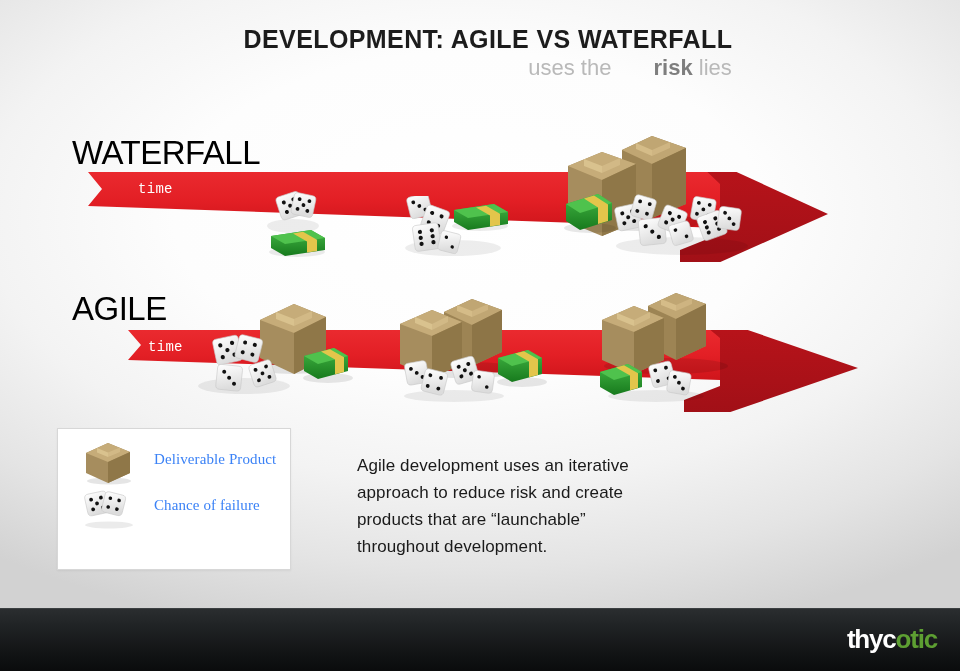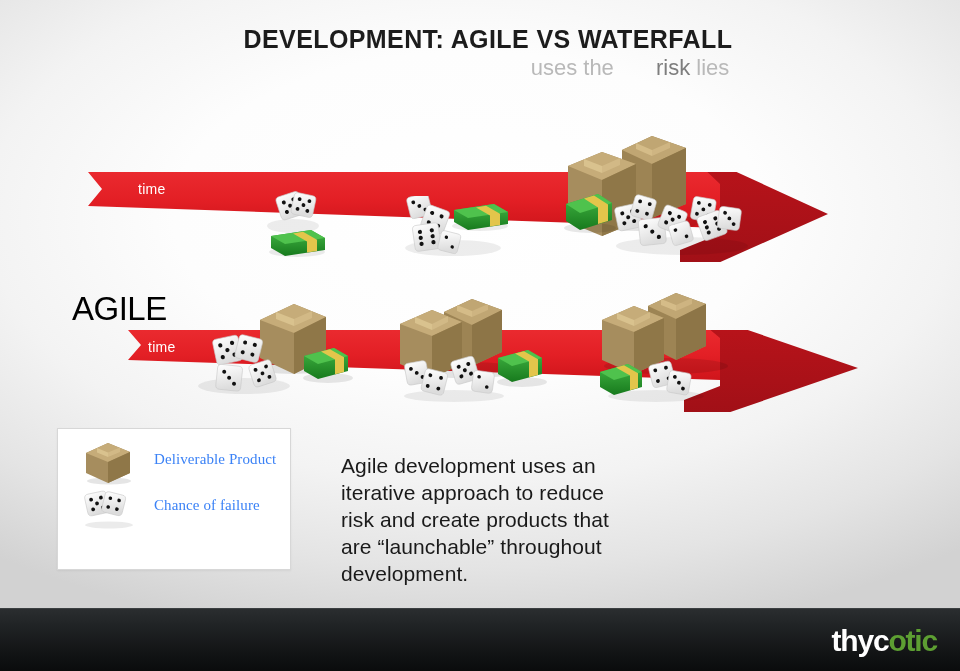--- a/index.html
+++ b/index.html
@@ -18,35 +18,36 @@
   #title-block{position:absolute;left:0;top:26px;width:960px;text-align:center;}
   #main-title{
     font-size:25px;font-weight:bold;letter-spacing:.4px;color:#1c1c1c;
     margin:0 0 4px 0;line-height:1.05;
     padding-left:16px;
   }
   #subtitle{
     font-size:22px;color:#b9b9b9;margin:0;line-height:1.1;
     padding-left:300px;
   }
-  #subtitle .risk{font-weight:normal;color:#7e7e7e;margin-left:36px;}
+  #subtitle .risk{font-weight:bold;color:#7e7e7e;margin-left:36px;}
 
   
   .section-head{
     position:absolute;font-size:33px;font-weight:300;color:#000;
     letter-spacing:-.5px;line-height:1;
   }
   #waterfall-head{left:72px;top:136px;}
   #agile-head{left:72px;top:292px;}
 
   
   .arrow-row{position:absolute;}
   .time-label{
     position:absolute;color:#ffffff;font-size:14px;font-weight:500;
     letter-spacing:.3px;
+    font-family:Liberation Mono, monospace;
   }
 
   
   #wf-arrow{left:88px;top:172px;width:740px;height:90px;}
   #ag-arrow{left:128px;top:330px;width:730px;height:82px;}
 
   
   .obj{position:absolute;}
 
   
@@ -60,48 +61,49 @@
   }
   .legend-icon{position:absolute;left:18px;top:0;width:66px;height:46px;}
   .legend-text{
     position:absolute;left:96px;top:12px;font-size:15px;color:#3b82f6;
     letter-spacing:.1px;
     font-family:Liberation Serif, serif;
   }
 
   
   #body-copy{
-    position:absolute;left:341px;top:452px;width:300px;
-    font-size:21px;line-height:27px;color:#1a1a1a;letter-spacing:.1px;
+    position:absolute;left:357px;top:452px;width:300px;
+    font-size:17px;line-height:27px;color:#1a1a1a;letter-spacing:.1px;
   }
 
   
   #footer{
     position:absolute;left:0;top:608px;width:960px;height:63px;
     background:linear-gradient(180deg,#2b2e30 0%,#202325 28%,#131516 68%,#0a0b0c 100%);
   }
   #footer-top-line{position:absolute;left:0;top:0;width:960px;height:1px;background:#3b3f41;}
   #logo{
     position:absolute;right:23px;top:18px;
-    font-size:30px;font-weight:bold;letter-spacing:-1.2px;line-height:1;
+    font-size:26px;font-weight:bold;letter-spacing:-1.2px;line-height:1;
   }
   #logo .l-white{color:#ffffff;}
   #logo .l-green{color:#5d9f32;}
   #logo .swirl{position:relative;display:inline-block;}
 </style>
 </head>
 <body>
 
 <div id="stage">
 
   <div id="title-block">
     <div id="main-title">DEVELOPMENT: AGILE VS WATERFALL</div>
     <div id="subtitle"><span>uses the </span><span class="risk">risk</span><span> lies</span></div>
   </div>
 
+  <div class="section-head" id="waterfall-head">WATERFALL</div>
 
   <svg id="wf-arrow" class="arrow-row" width="740" height="90" viewBox="0 0 740 90">
     <defs>
       <linearGradient id="wfbar" x1="0" y1="0" x2="0" y2="1">
         <stop offset="0%" stop-color="#ea2a2f"></stop>
         <stop offset="50%" stop-color="#e31f25"></stop>
         <stop offset="100%" stop-color="#cf151b"></stop>
       </linearGradient>
       <linearGradient id="wfhead" x1="0" y1="0" x2="0" y2="1">
         <stop offset="0%" stop-color="#bd141b"></stop>

